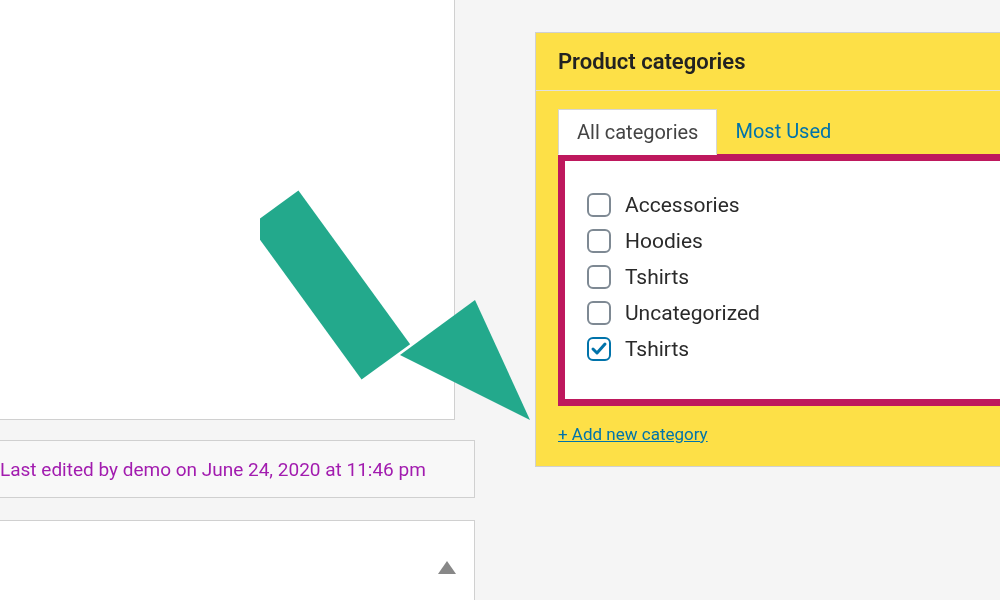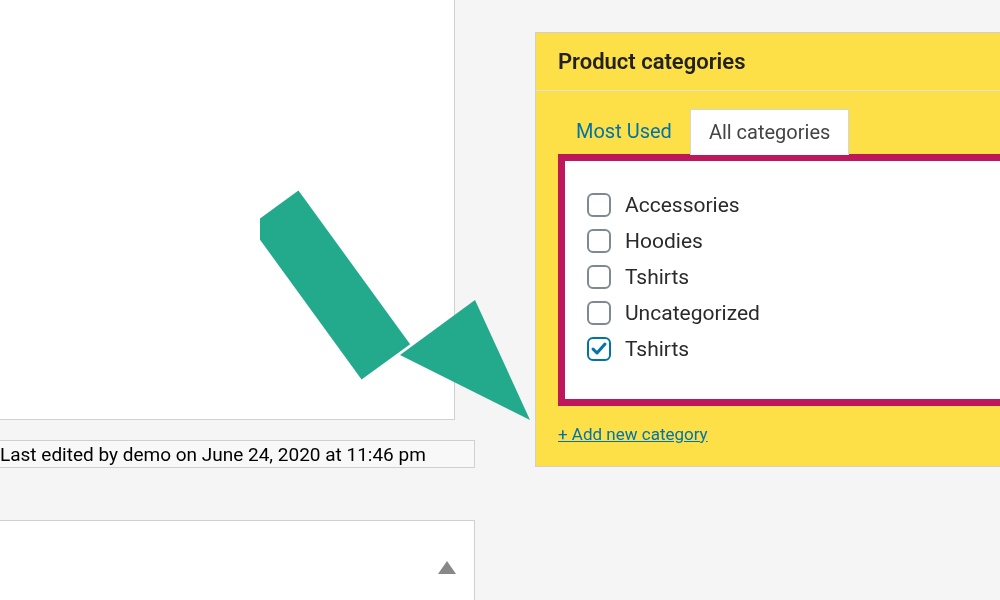--- a/index.html
+++ b/index.html
@@ -21,29 +21,29 @@
       background: #fff;
       border: 1px solid #d0d0d0;
       border-left: none;
       border-top: none;
     }
     .status-box {
       position: absolute;
       top: 440px;
       left: 0;
       width: 475px;
-      height: 28px;
+      height: 58px;
       background: #f8f8f8;
       border: 1px solid #d0d0d0;
       border-left: none;
       display: flex;
       align-items: center;
       padding: 0 8px 0 0;
       font-size: 19px;
-      color: #000000;
+      color: #a21caf;
     }
     .lower-box {
       position: absolute;
       top: 520px;
       left: 0;
       width: 475px;
       background: #fff;
       border: 1px solid #d0d0d0;
       border-left: none;
       border-bottom: none;
@@ -166,22 +166,22 @@
   <div class="lower-collapse-icon"></div>
 </div>
 
 <div class="sidebar-box">
   <div class="sidebar-header">
     <div class="sidebar-title">Product categories</div>
     <div class="collapse-icon"></div>
   </div>
   <div class="sidebar-body">
     <div class="tabs">
+      <div class="tab active">All categories</div>
       <div class="tab inactive">Most Used</div>
-      <div class="tab active">All categories</div>
     </div>
     <div class="category-list-wrap">
       <div class="category-item">
         <span class="checkbox"></span>
         <span>Accessories</span>
       </div>
       <div class="category-item">
         <span class="checkbox"></span>
         <span>Hoodies</span>
       </div>

